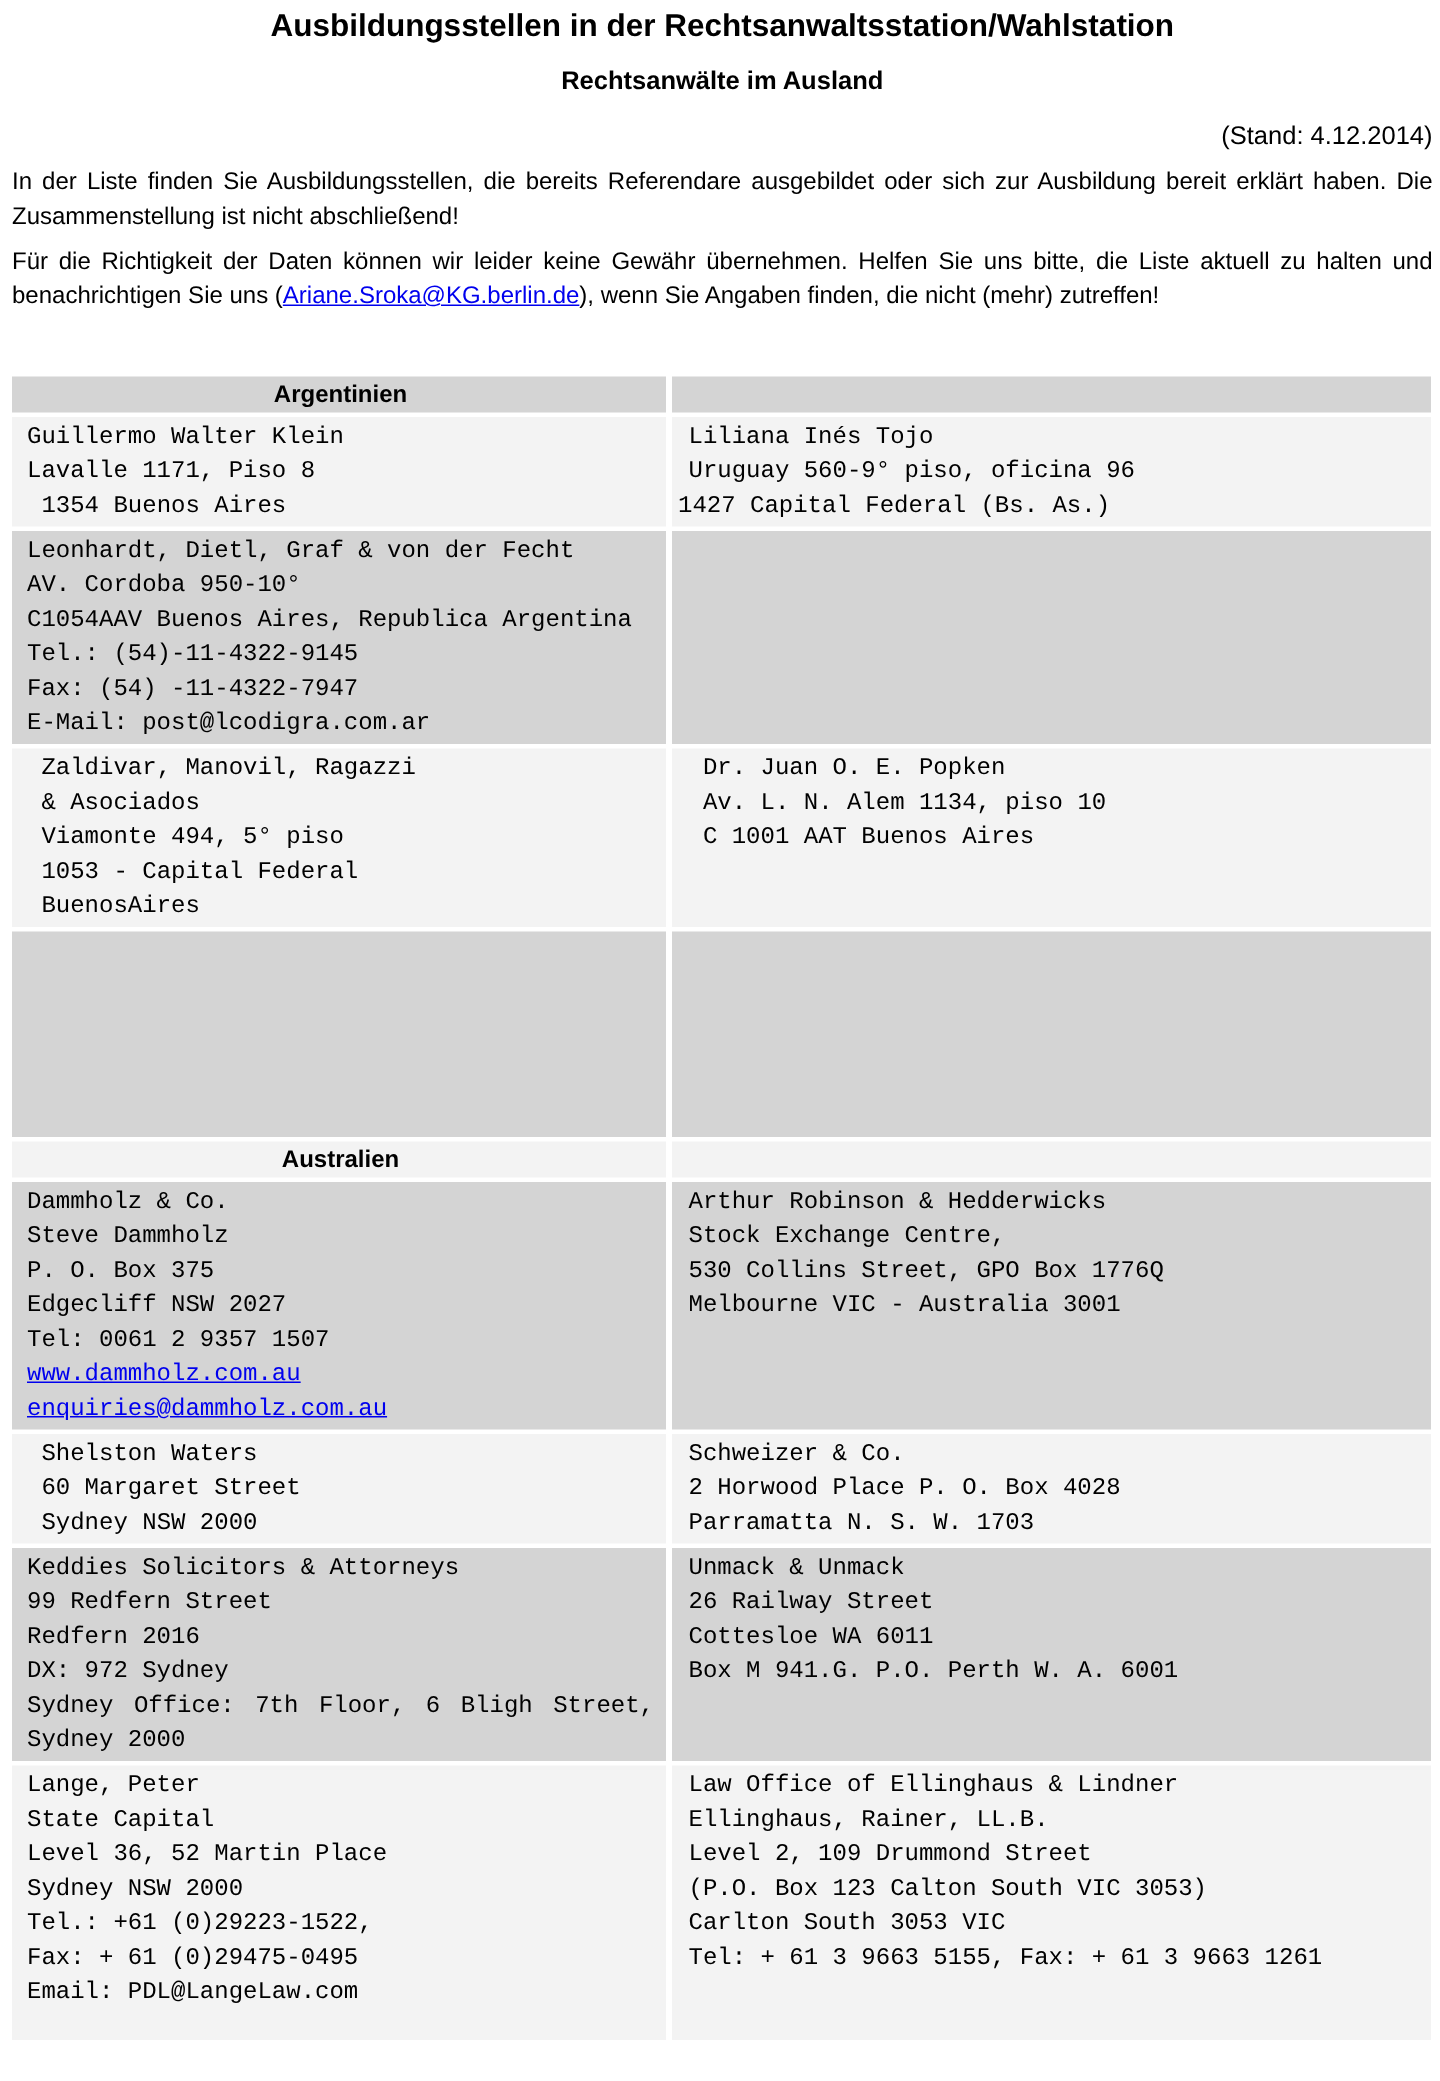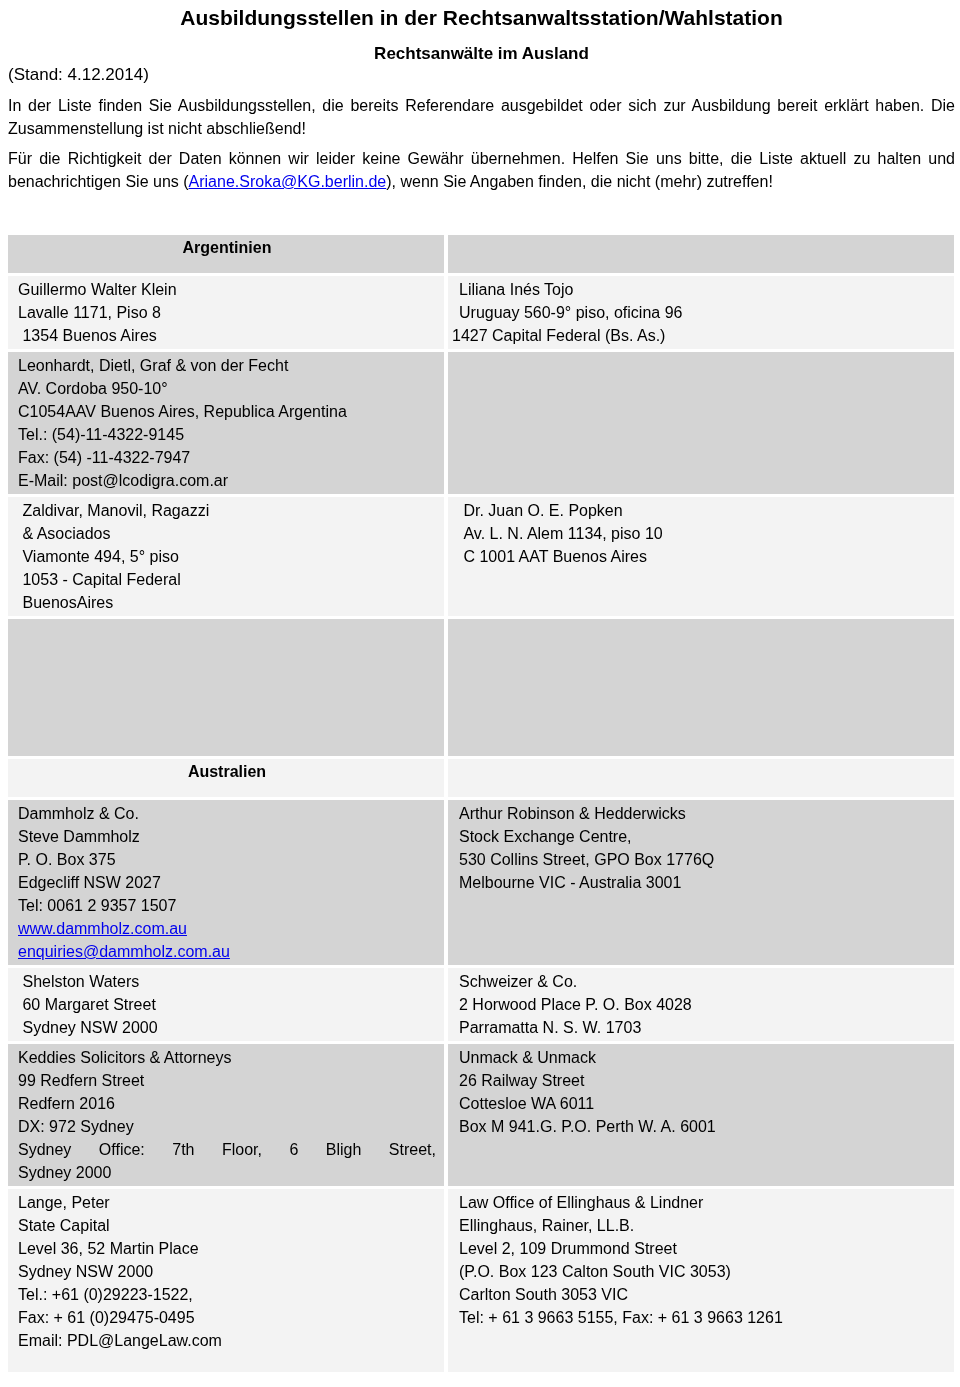--- a/index.html
+++ b/index.html
@@ -23,22 +23,22 @@
   .subtitle {
     font-size: 17px;
     line-height: 20px;
     font-weight: bold;
     text-align: center;
     margin-top: 13px;
   }
   .stand {
     font-size: 17px;
     line-height: 22px;
-    text-align: left;
-    margin-top: 0;
+    text-align: right;
+    margin-top: 16px;
   }
   .intro { margin-top: 8px; }
   .para {
     font-size: 16px;
     line-height: 23px;
     text-align: justify;
     margin-top: 7px;
   }
 
   .directory {
@@ -58,23 +58,23 @@
     padding: 2px 8px 2px 10px;
     min-height: 1px;
   }
   .cell.right { padding-left: 11px; }
   .shade-gray  .cell { background: var(--row-gray); }
   .shade-light .cell { background: var(--row-light); }
   .header-cell {
     font-weight: bold;
     text-align: center;
     padding-top: 1px;
-    padding-bottom: 14px;
-  }
-  .line { white-space: pre-wrap; }
+    padding-bottom: 0;
+  }
+  .line { white-space: pre-wrap; font-family: Liberation Mono, monospace; }
   .justify-line { text-align: justify; text-align-last: justify; }
   .outdent-line { margin-left: -7px; }
   .link {
     color: var(--link-blue);
     text-decoration: underline;
     cursor: pointer;
   }
 </style>
 </head>
 <body>

